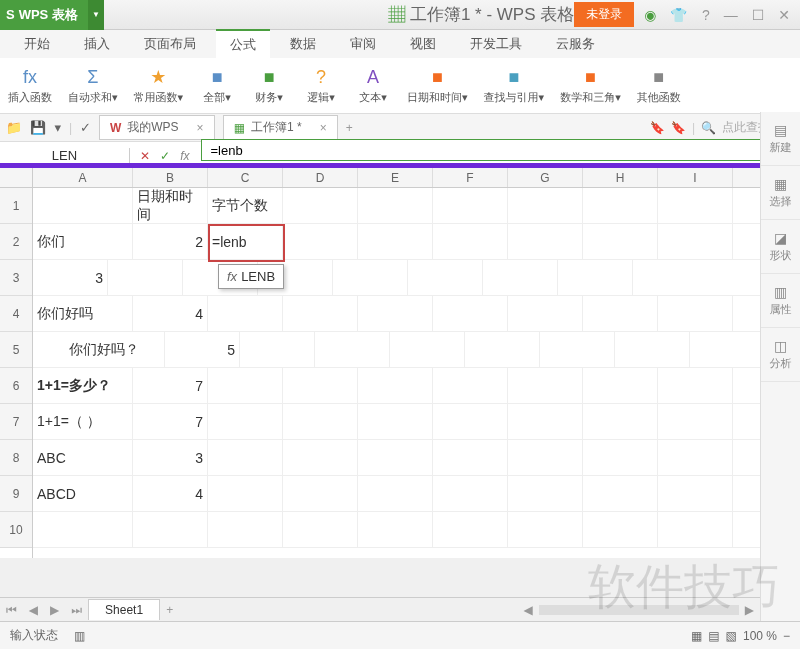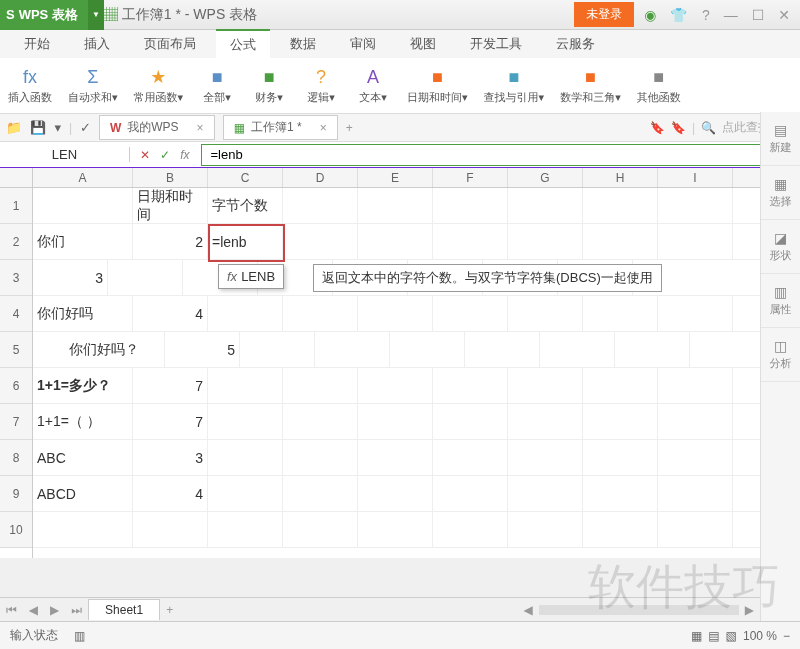--- a/index.html
+++ b/index.html
@@ -1,36 +1,36 @@
 <!DOCTYPE html>
 <html><head>
 <meta charset="utf-8">
 <style>
 *{box-sizing:border-box;margin:0;padding:0;font-family:"Microsoft YaHei",SimSun,sans-serif;}
 body{width:800px;height:649px;background:#f0f0f0;overflow:hidden;font-size:12px;color:#333;position:relative;}
 .titlebar{height:30px;background:linear-gradient(#f5f5f5,#e8e8e8);display:flex;align-items:center;border-bottom:1px solid #ccc;}
 .logo{background:#4a9e3f;color:#fff;padding:0 10px 0 6px;height:30px;display:flex;align-items:center;font-weight:bold;font-size:13px;gap:4px;}
 .logo-arrow{background:#3d8a32;width:16px;height:30px;display:flex;align-items:center;justify-content:center;color:#fff;font-size:8px;}
-.title-text{flex:1;text-align:left;color:#666;font-size:14px;}
+.title-text{flex:1;text-align:right;color:#666;font-size:17px;}
 .login-btn{background:#f36c21;color:#fff;padding:4px 12px;font-size:12px;}
 .title-icons{display:flex;gap:14px;padding:0 10px;align-items:center;color:#999;}
 .title-icons span{cursor:pointer;font-size:14px;}
 .menubar{height:28px;background:#f5f5f5;display:flex;align-items:center;padding:0 10px;gap:6px;}
 .tab{padding:5px 14px;color:#555;cursor:pointer;font-size:13px;}
 .tab.active{background:#fff;border-top:2px solid #4a9e3f;}
 .ribbon{height:56px;background:#fff;display:flex;align-items:center;border-bottom:1px solid #ddd;overflow:hidden;}
 .ribbon-item{display:flex;flex-direction:column;align-items:center;justify-content:center;padding:0 8px;height:56px;cursor:pointer;font-size:11px;color:#555;min-width:52px;}
 .ribbon-item .ico{font-size:18px;margin-bottom:2px;}
 .ribbon-item .lbl{white-space:nowrap;}
 .toolbar2{height:28px;background:#f5f5f5;display:flex;align-items:center;padding:0 6px;gap:8px;border-bottom:1px solid #ddd;font-size:12px;color:#666;}
 .tb-icon{cursor:pointer;font-size:13px;}
 .doc-tab{background:#fff;padding:3px 10px;display:flex;align-items:center;gap:6px;border:1px solid #ccc;}
 .doc-tab .x{color:#999;margin-left:12px;cursor:pointer;}
 .search-hint{margin-left:auto;color:#aaa;display:flex;align-items:center;gap:6px;}
-.formula-bar{height:26px;background:#fff;display:flex;align-items:center;border-bottom:1px solid #6d28d9;}
+.formula-bar{height:26px;background:#fff;display:flex;align-items:flex-end;border-bottom:5px solid #6d28d9;}
 .name-box{width:130px;border-right:1px solid #ccc;padding:0 8px;text-align:center;font-size:13px;}
 .fb-btns{display:flex;gap:10px;padding:0 10px;color:#888;}
 .fb-btns .ok{color:#4a9e3f;}
 .fb-btns .cancel{color:#c94444;}
 .fb-input{flex:1;padding:0 8px;border:1px solid #4a9e3f;height:22px;margin:2px;font-size:13px;}
 .grid-area{display:flex;height:370px;background:#fff;}
 .row-headers{width:33px;border-right:1px solid #ccc;}
 .col-headers{display:flex;height:20px;background:#f5f5f5;border-bottom:1px solid #ccc;}
 .corner{width:33px;height:20px;background:#f5f5f5;border-right:1px solid #ccc;border-bottom:1px solid #ccc;}
 .ch{border-right:1px solid #ddd;text-align:center;color:#666;font-size:12px;line-height:20px;}
@@ -310,21 +310,20 @@
             <div class="cell" style="width: 75px;"></div>
             <div class="cell" style="width: 75px;"></div>
             <div class="cell" style="width: 75px;"></div>
           </div>
         </div>
       <div class="active-cell" style="left:175px;top:36px;width:77px;height:38px;"></div>
       <div class="autocomplete" style="left:185px;top:76px;">
         <span class="fx">fx</span>
         <span>LENB</span>
       </div>
-      <div class="tooltip" style="left:280px;top:76px;">返回文本中的字符个数。与双字节字符集(DBCS)一起使用</div>
     </div>
   </div>
 </div>
 
 <div class="sidebar" id="sidebar">
     <div class="sb-item"><span class="si">▤</span>新建</div>
     <div class="sb-item"><span class="si">▦</span>选择</div>
     <div class="sb-item"><span class="si">◪</span>形状</div>
     <div class="sb-item"><span class="si">▥</span>属性</div>
     <div class="sb-item"><span class="si">◫</span>分析</div>

